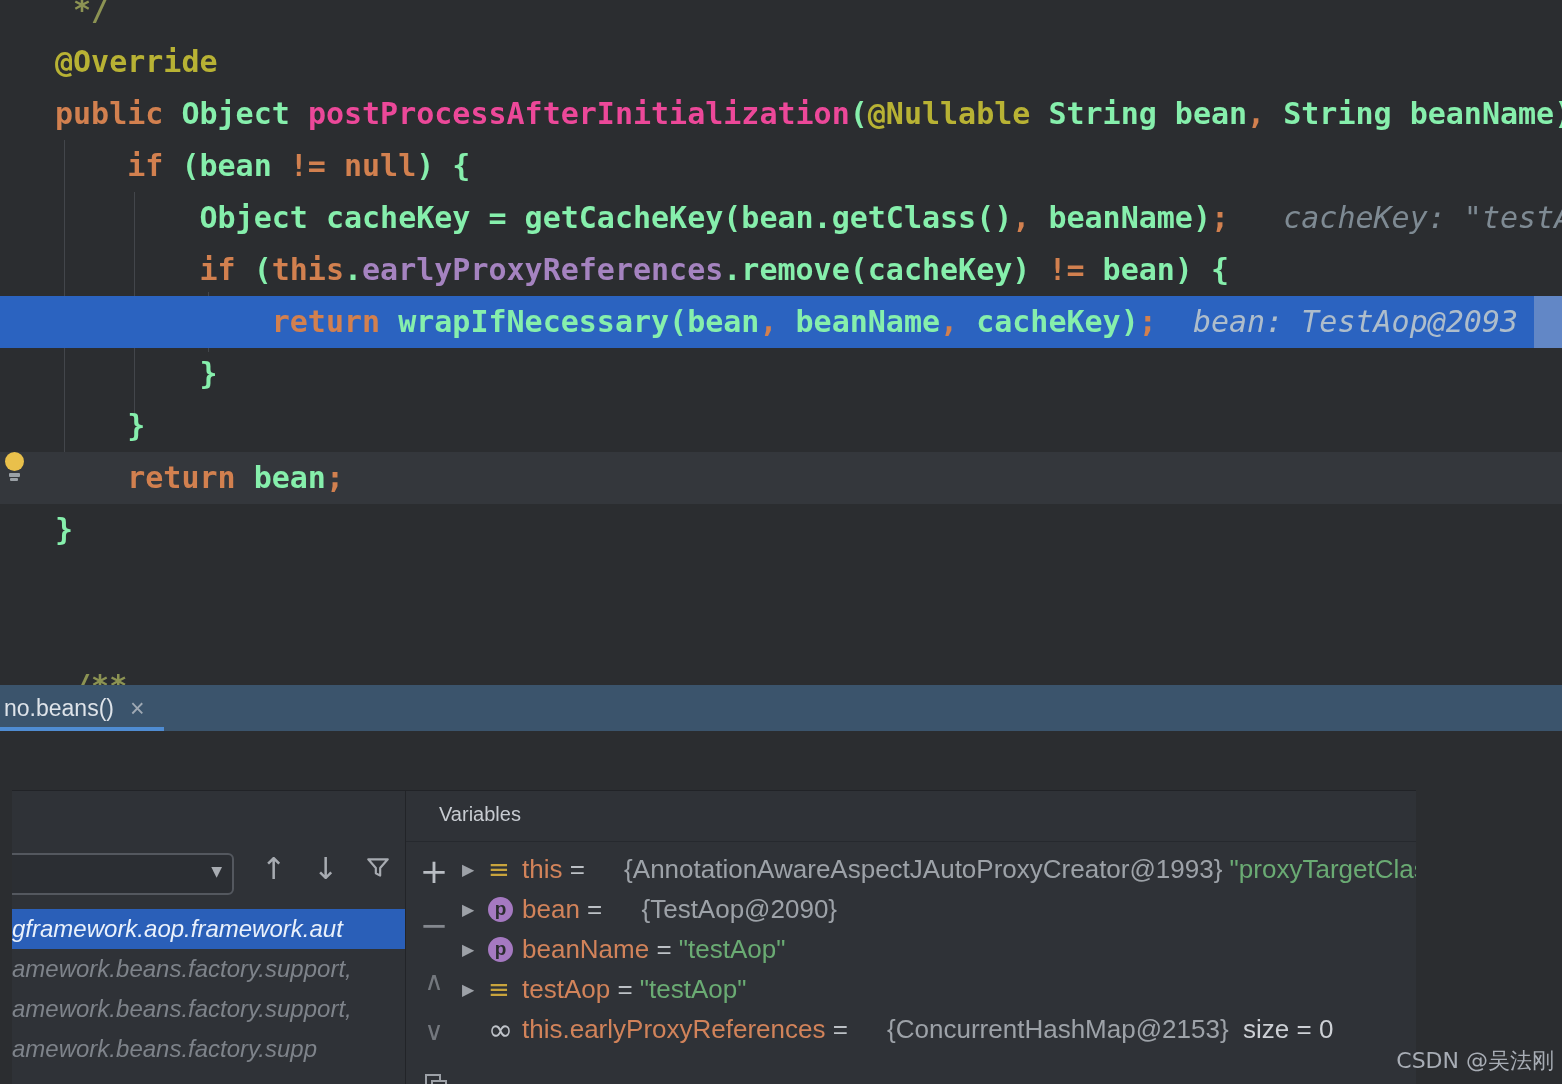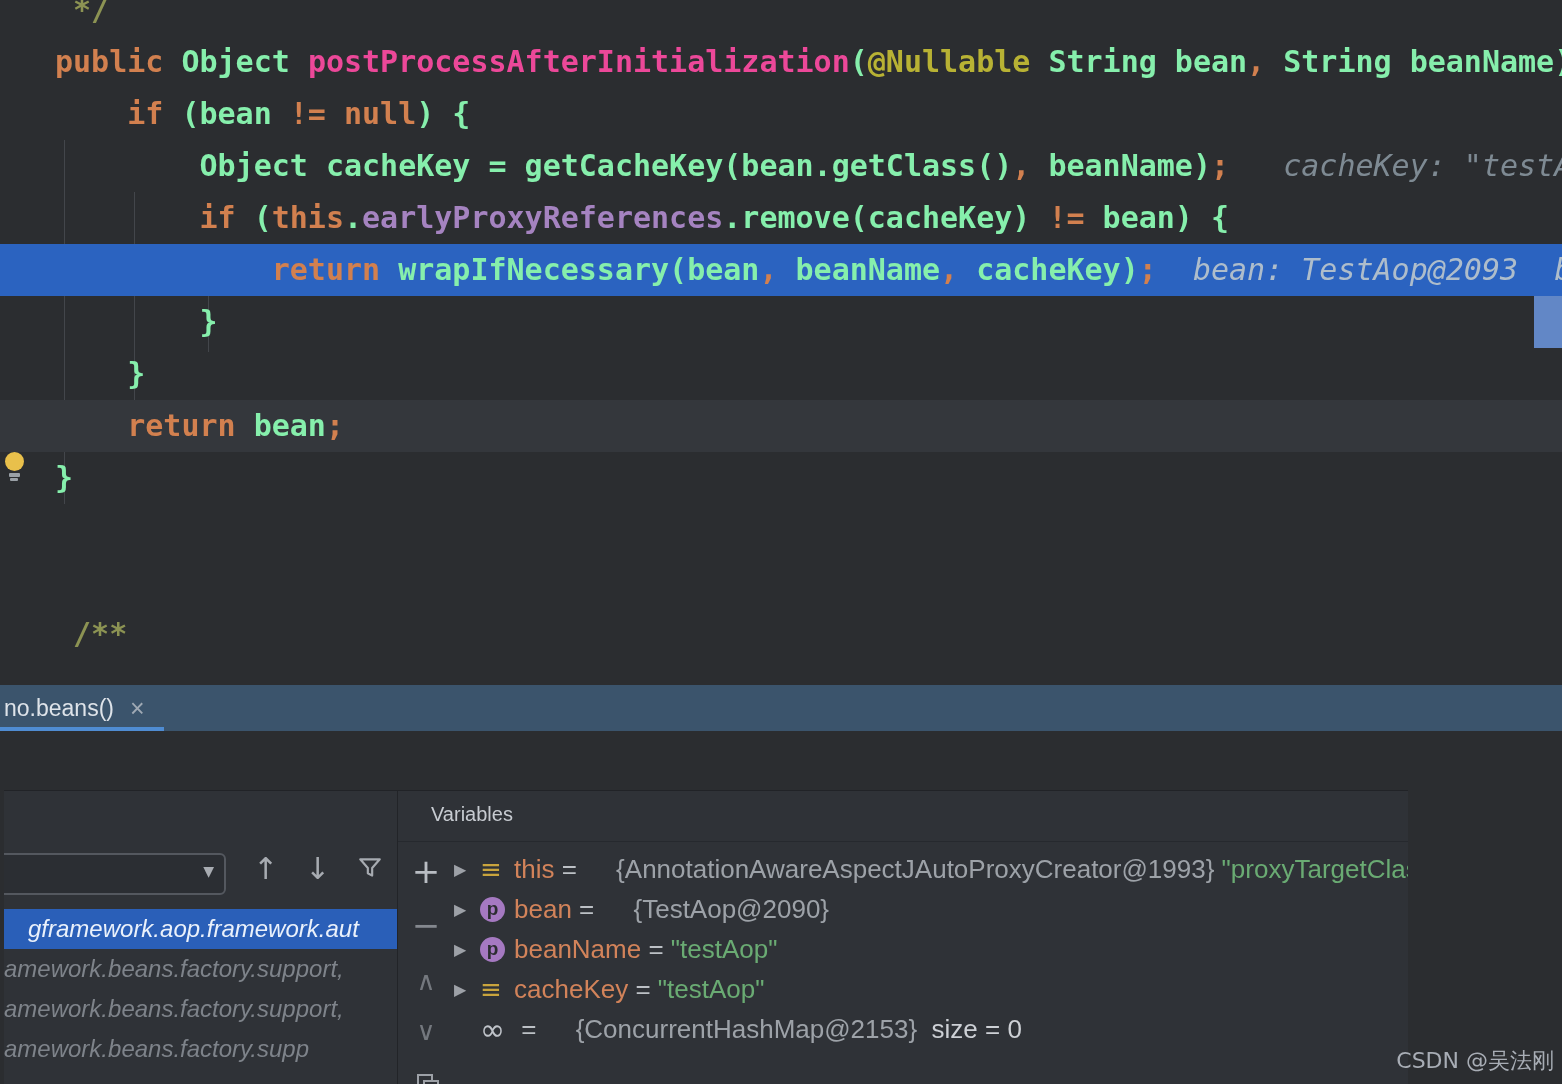--- a/index.html
+++ b/index.html
@@ -32,39 +32,39 @@
   
   .tabstrip{position:absolute;left:0;top:685px;width:1562px;height:46px;background:#3B546C;}
   .tab{position:absolute;left:0;top:0;height:100%;display:flex;align-items:center;gap:16px;padding:0 4px;}
   .tab-label{font-size:23px;color:#DEE3E9;}
   .tab-close{font-size:25px;color:#9FA9B4;cursor:pointer;}
   .tab-underline{position:absolute;left:0;bottom:0;width:164px;height:4px;background:#4F8CD2;}
 
   .midgap{position:absolute;left:0;top:731px;width:1562px;height:59px;background:#2B2D30;}
 
   
-  .debug-panel{position:absolute;left:4px;top:790px;width:1404px;height:294px;background:#2F3237;border-top:1px solid #212327;box-sizing:border-box;}
+  .debug-panel{position:absolute;left:12px;top:790px;width:1404px;height:294px;background:#2F3237;border-top:1px solid #212327;box-sizing:border-box;}
   .header-line{position:absolute;left:394px;right:0;top:50px;height:1px;background:#26292E;}
   .var-title{position:absolute;left:427px;top:12px;font-size:20px;color:#C7CBD1;}
 
   .vdivider{position:absolute;left:393px;top:0;bottom:0;width:1px;background:#222428;}
 
   
   .frames-pane{position:absolute;left:0;top:0;width:393px;height:294px;overflow:hidden;}
   .combo{position:absolute;left:-14px;top:62px;width:236px;height:42px;border:2px solid #54585F;border-radius:6px;
          background:#2B2E33;box-sizing:border-box;}
   .combo-arrow{position:absolute;right:10px;top:8px;font-size:14px;color:#A8ACB2;font-family:"DejaVu Sans",sans-serif;}
   .frame-tool{position:absolute;top:60px;font-size:30px;color:#A7ABB1;font-family:"DejaVu Sans",sans-serif;cursor:pointer;}
   .ft-up{left:249px;}
   .ft-down{left:301px;}
   .ft-filter{position:absolute;left:352px;top:64px;cursor:pointer;}
   #frames-list{position:absolute;left:0;top:118px;right:0;}
   .frame-row{height:40px;line-height:40px;font-size:24px;white-space:pre;overflow:hidden;cursor:pointer;}
   .frame-row.selected{background:#2A5FB8;}
-  .part-white-italic{color:#EAF1FB;font-style:italic;padding-left:24px;}
+  .part-white-italic{color:#EAF1FB;font-style:italic;}
   .part-plain{color:#C3C7CC;}
   .part-pkg{color:#7E838A;font-style:italic;}
 
   
   .var-toolbar{position:absolute;left:394px;top:52px;width:56px;bottom:0;}
   .vtb{position:absolute;left:0;width:56px;height:40px;display:flex;align-items:center;justify-content:center;
        font-family:"DejaVu Sans",sans-serif;cursor:pointer;}
   .vtb-add{top:8px;font-size:34px;color:#B9BDC3;}
   .vtb-remove{top:62px;font-size:34px;color:#84888E;}
   .vtb-expand{top:118px;font-size:26px;color:#74787E;}
@@ -96,20 +96,21 @@
 <body>
 
 <div class="screen">
 
   <div class="editor">
     <div class="indent-guide" style="left:64px;top:140px;height:364px;"></div>
     <div class="indent-guide" style="left:134px;top:192px;height:226px;"></div>
     <div class="indent-guide" style="left:208px;top:292px;height:60px;"></div>
     <div id="code-lines">
         <div class="code-line"><span class="seg-com"> */</span></div>
+        <div class="code-line"><span class="seg-ann">@Override</span></div>
         <div class="code-line"><span class="seg-kw">public</span><span class="seg-txt"> Object </span><span class="seg-decl">postProcessAfterInitialization</span><span class="seg-txt">(</span><span class="seg-ann">@Nullable</span><span class="seg-txt"> String bean</span><span class="seg-kw">,</span><span class="seg-txt"> String beanName)</span></div>
         <div class="code-line"><span class="seg-txt">    </span><span class="seg-kw">if</span><span class="seg-txt"> (bean </span><span class="seg-kw">!=</span><span class="seg-txt"> </span><span class="seg-kw">null</span><span class="seg-txt">) {</span></div>
         <div class="code-line"><span class="seg-txt">        Object cacheKey = getCacheKey(bean.getClass()</span><span class="seg-kw">,</span><span class="seg-txt"> beanName)</span><span class="seg-kw">;</span><span class="seg-txt">   </span><span class="seg-hint">cacheKey: "testAc</span></div>
         <div class="code-line"><span class="seg-txt">        </span><span class="seg-kw">if</span><span class="seg-txt"> (</span><span class="seg-kw">this</span><span class="seg-txt">.</span><span class="seg-fld">earlyProxyReferences</span><span class="seg-txt">.remove(cacheKey) </span><span class="seg-kw">!=</span><span class="seg-txt"> bean) {</span></div>
         <div class="code-line exec"><span class="seg-txt">            </span><span class="seg-kw">return</span><span class="seg-txt"> wrapIfNecessary(bean</span><span class="seg-kw">,</span><span class="seg-txt"> beanName</span><span class="seg-kw">,</span><span class="seg-txt"> cacheKey)</span><span class="seg-kw">;</span><span class="seg-txt">  </span><span class="seg-hint2">bean: TestAop@2093  b</span></div>
         <div class="code-line"><span class="seg-txt">        }</span></div>
         <div class="code-line"><span class="seg-txt">    }</span></div>
         <div class="code-line current"><span class="seg-txt">    </span><span class="seg-kw">return</span><span class="seg-txt"> bean</span><span class="seg-kw">;</span></div>
         <div class="code-line"><span class="seg-txt">}</span></div>
         <div class="code-line"></div>
@@ -169,19 +170,19 @@
           <span class="copy-back"></span>
           <span class="copy-front"></span>
         </span>
       </span>
     </div>
 
     <div id="var-list">
         <div class="var-row"><span class="v-arrow">▶</span><span class="v-icon"><span class="ic-object">≡</span></span><span class="v-name">this</span><span class="v-eq"> = </span><span class="v-ref">{AnnotationAwareAspectJAutoProxyCreator@1993}</span><span class="v-str"> "proxyTargetClass=true</span></div>
         <div class="var-row"><span class="v-arrow">▶</span><span class="v-icon"><span class="ic-param">p</span></span><span class="v-name">bean</span><span class="v-eq"> = </span><span class="v-ref">{TestAop@2090}</span></div>
         <div class="var-row"><span class="v-arrow">▶</span><span class="v-icon"><span class="ic-param">p</span></span><span class="v-name">beanName</span><span class="v-eq"> = </span><span class="v-str">"testAop"</span></div>
-        <div class="var-row"><span class="v-arrow">▶</span><span class="v-icon"><span class="ic-object">≡</span></span><span class="v-name">cacheKey</span><span class="v-eq"> = </span><span class="v-str">"testAop"</span></div>
-        <div class="var-row"><span class="v-arrow"></span><span class="v-icon"><span class="ic-watch">∞</span></span><span class="v-eq"> = </span><span class="v-ref">{ConcurrentHashMap@2153}</span><span class="v-plain">  size = 0</span></div>
+        <div class="var-row"><span class="v-arrow">▶</span><span class="v-icon"><span class="ic-object">≡</span></span><span class="v-name">testAop</span><span class="v-eq"> = </span><span class="v-str">"testAop"</span></div>
+        <div class="var-row"><span class="v-arrow"></span><span class="v-icon"><span class="ic-watch">∞</span></span><span class="v-name">this.earlyProxyReferences</span><span class="v-eq"> = </span><span class="v-ref">{ConcurrentHashMap@2153}</span><span class="v-plain">  size = 0</span></div>
       </div>
   </div>
 
   <div class="watermark">CSDN @吴法刚</div>
 </div>
 
 </body></html>

